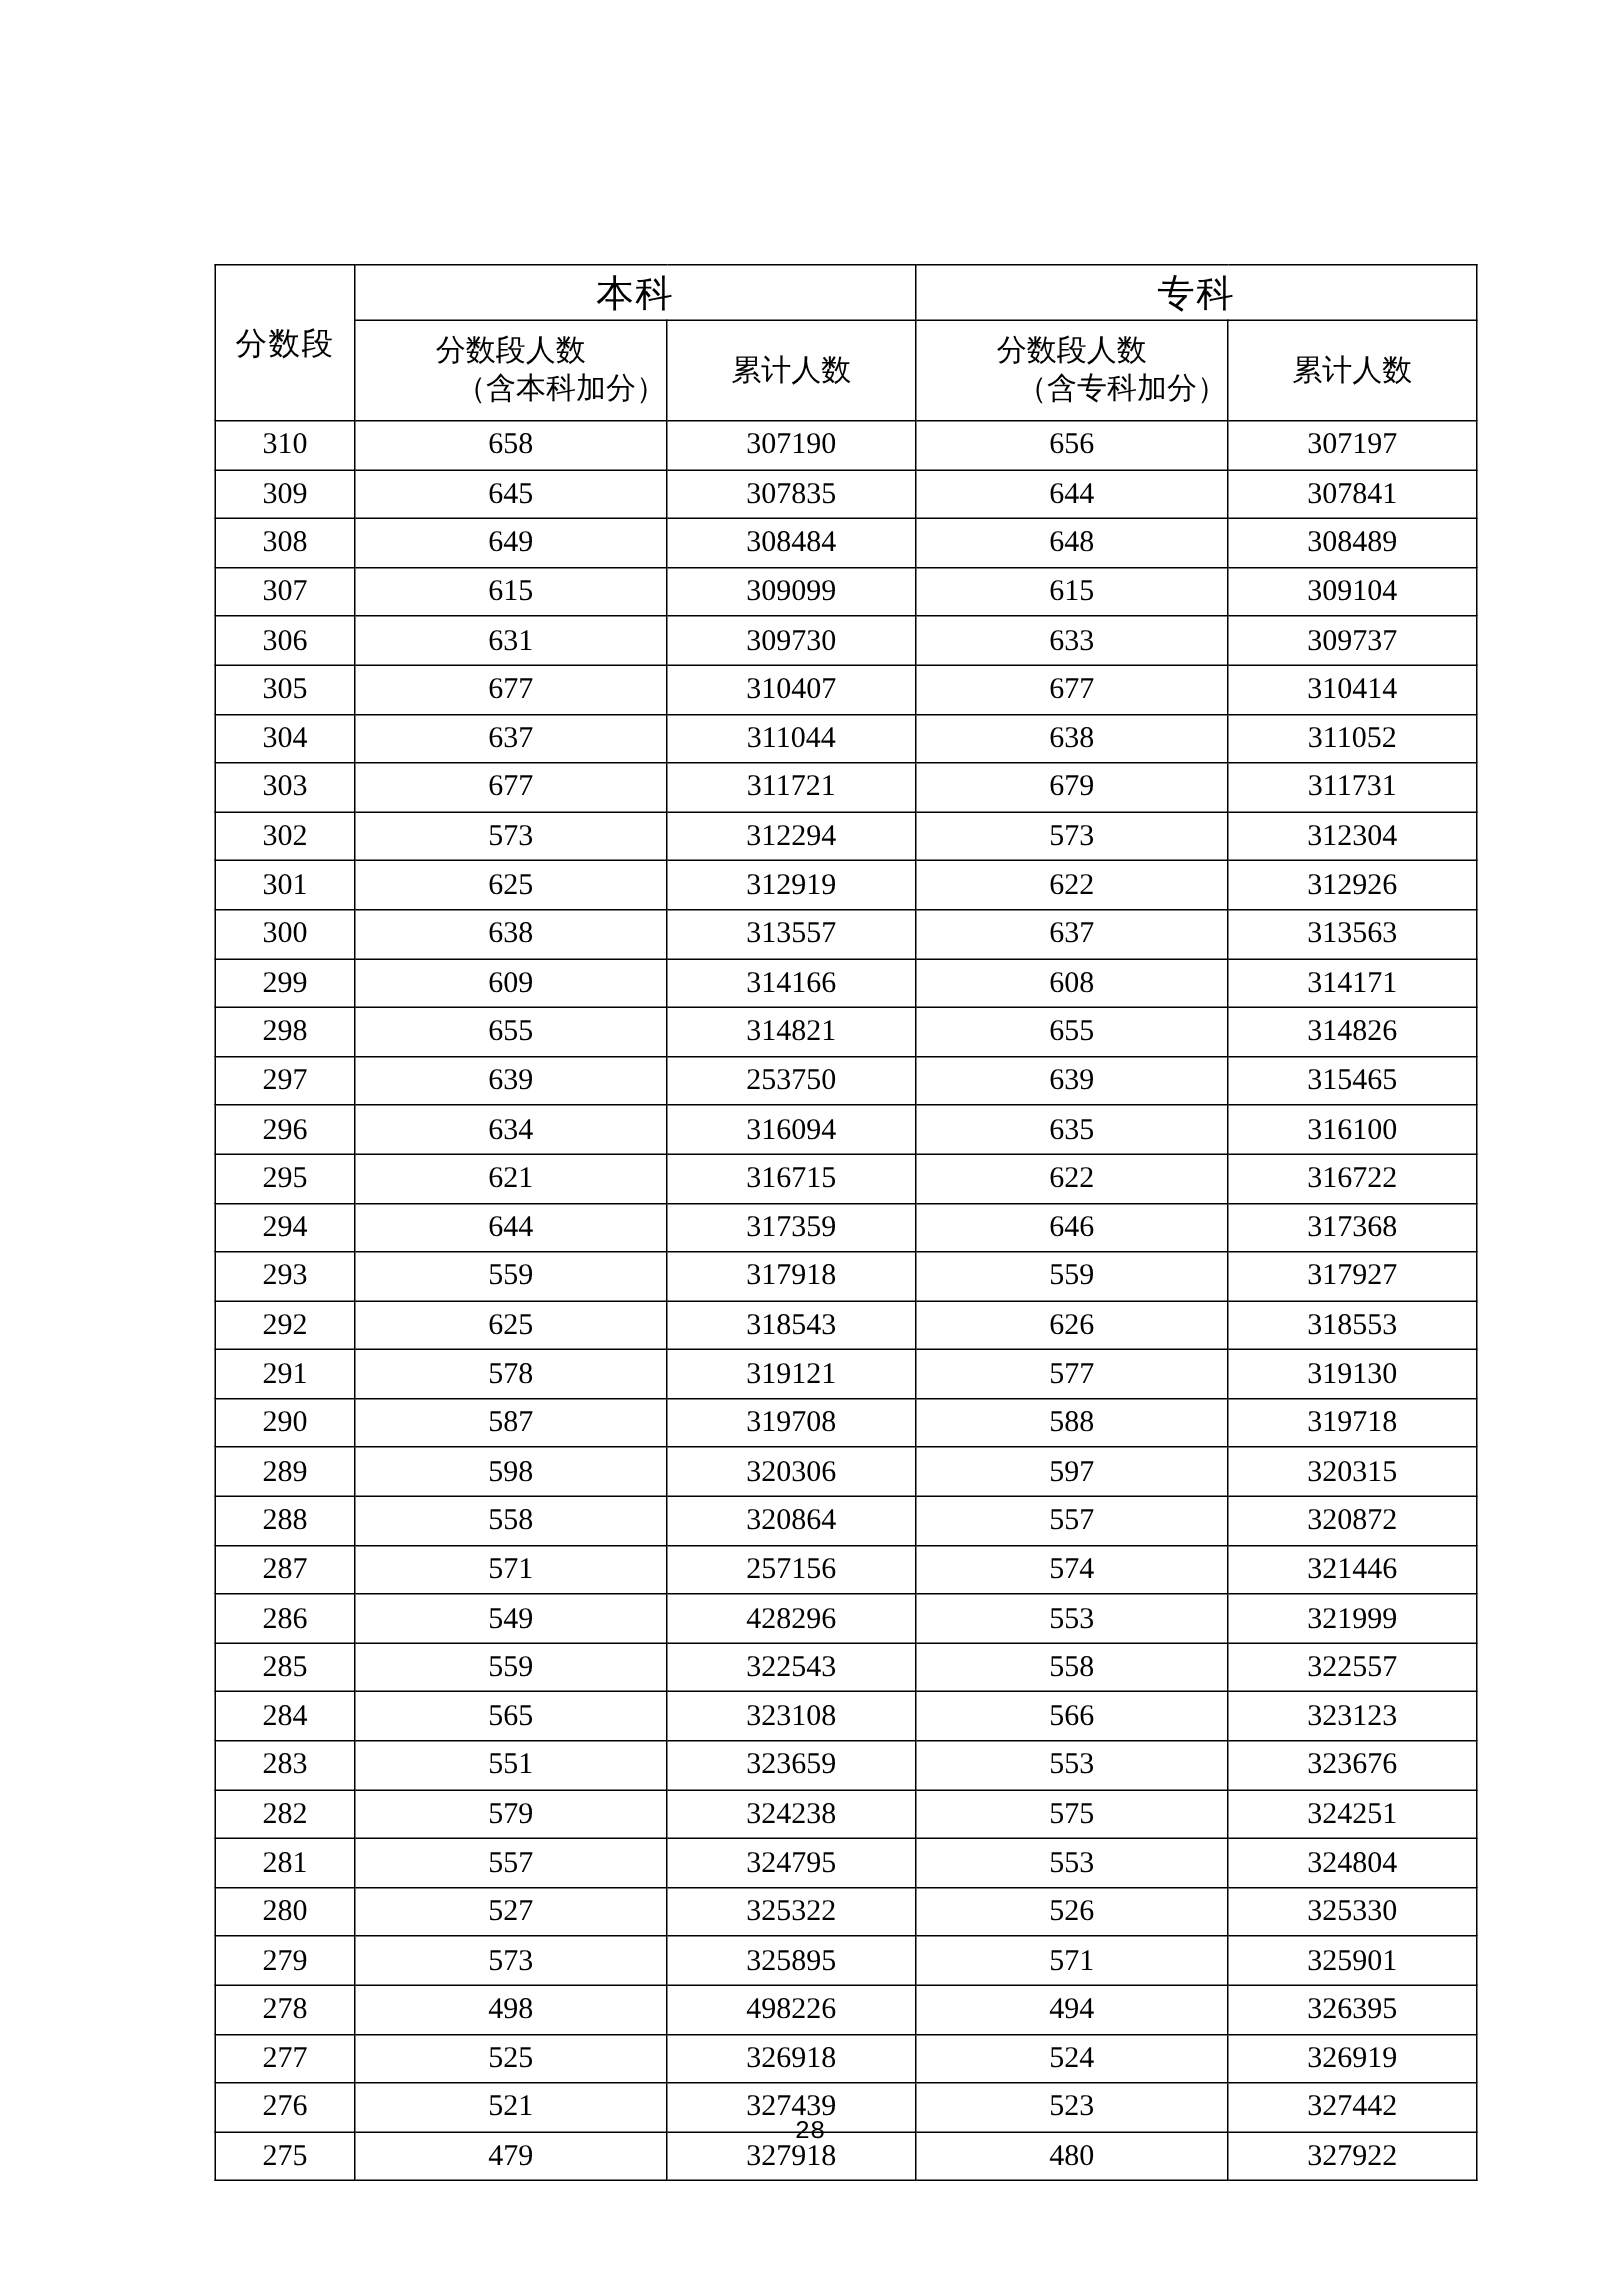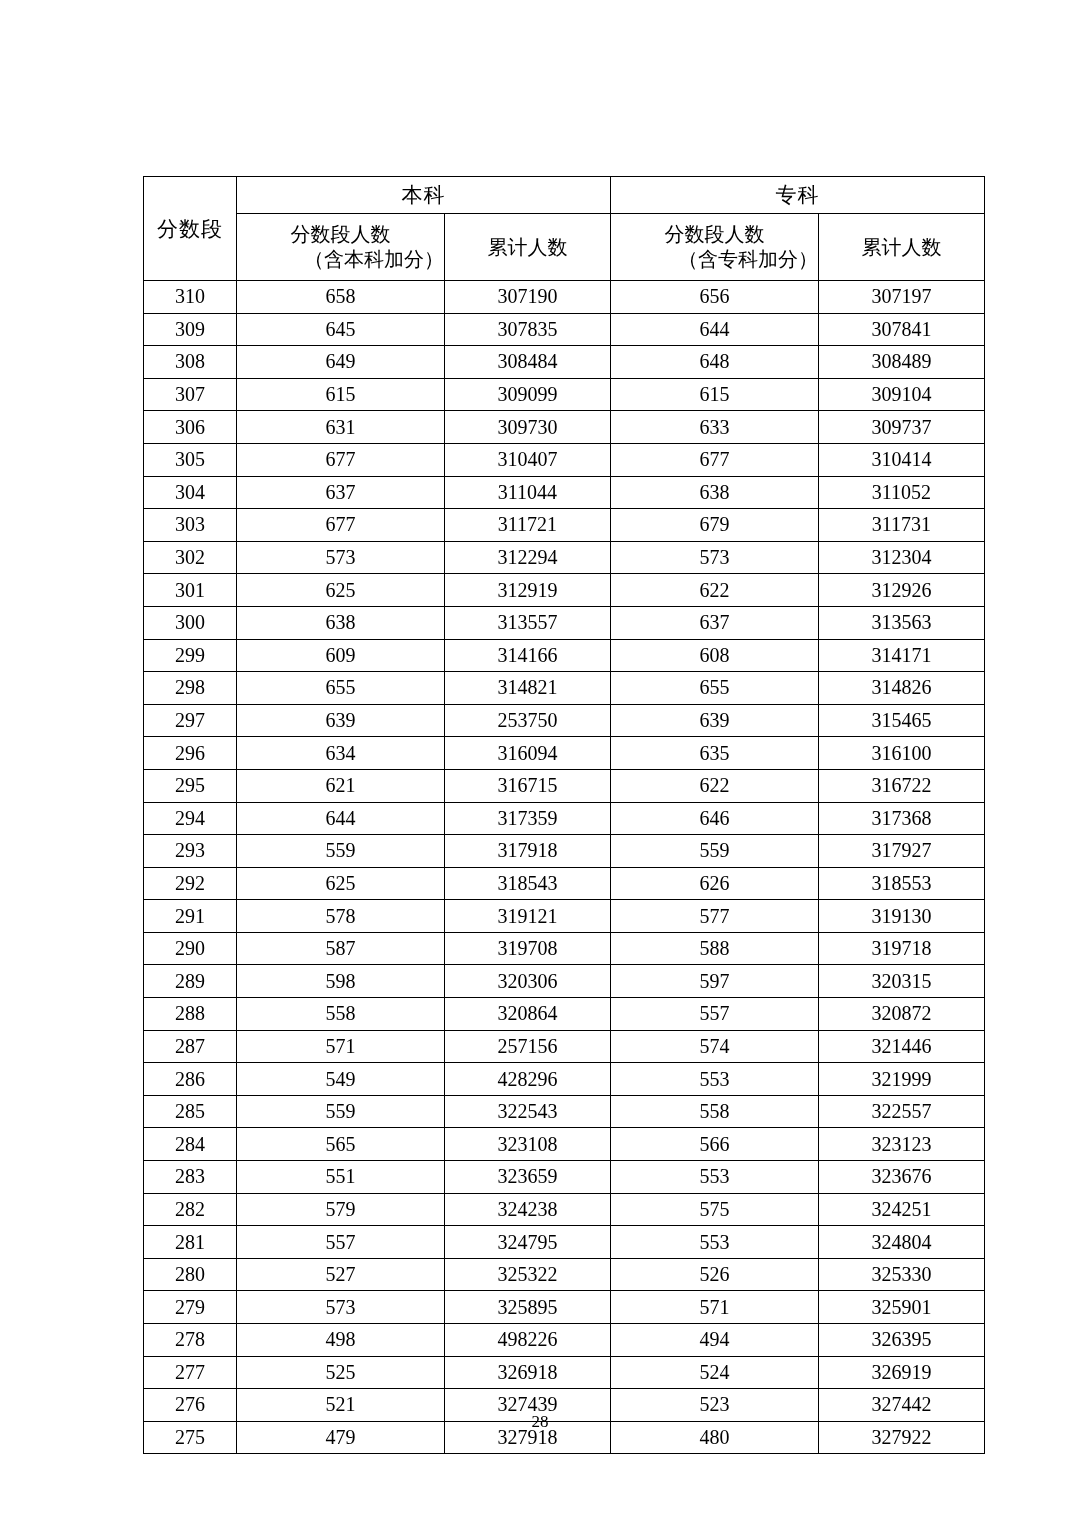--- a/index.html
+++ b/index.html
@@ -39,21 +39,21 @@
     font-weight: normal;
     font-family: "Liberation Serif", serif;
   }
   
   col.c-score { width: 93px; }
   col.c-seg   { width: 208px; }
   col.c-cum   { width: 166px; }
 
   th.group-head {
     height: 34px;
-    font-size: 21px;
+    font-size: 25px;
     letter-spacing: 1px;
   }
   th.corner {
     font-size: 21px;
     letter-spacing: 1px;
   }
   th.sub-head {
     height: 62px;
     font-size: 20px;
     line-height: 1.25;
@@ -67,21 +67,21 @@
     height: 29.6px;
     font-size: 20px;
   }
   .page-number {
     position: absolute;
     left: 0;
     right: 0;
     top: 1412px;
     text-align: center;
     font-size: 17px;
-    font-family: Liberation Serif, serif;
+    font-family: Liberation Mono, monospace;
   }
 </style>
 </head>
 <body>
 
 <div class="page">
 
   <div class="table-wrap">
     <table class="score-table">
       <colgroup>

